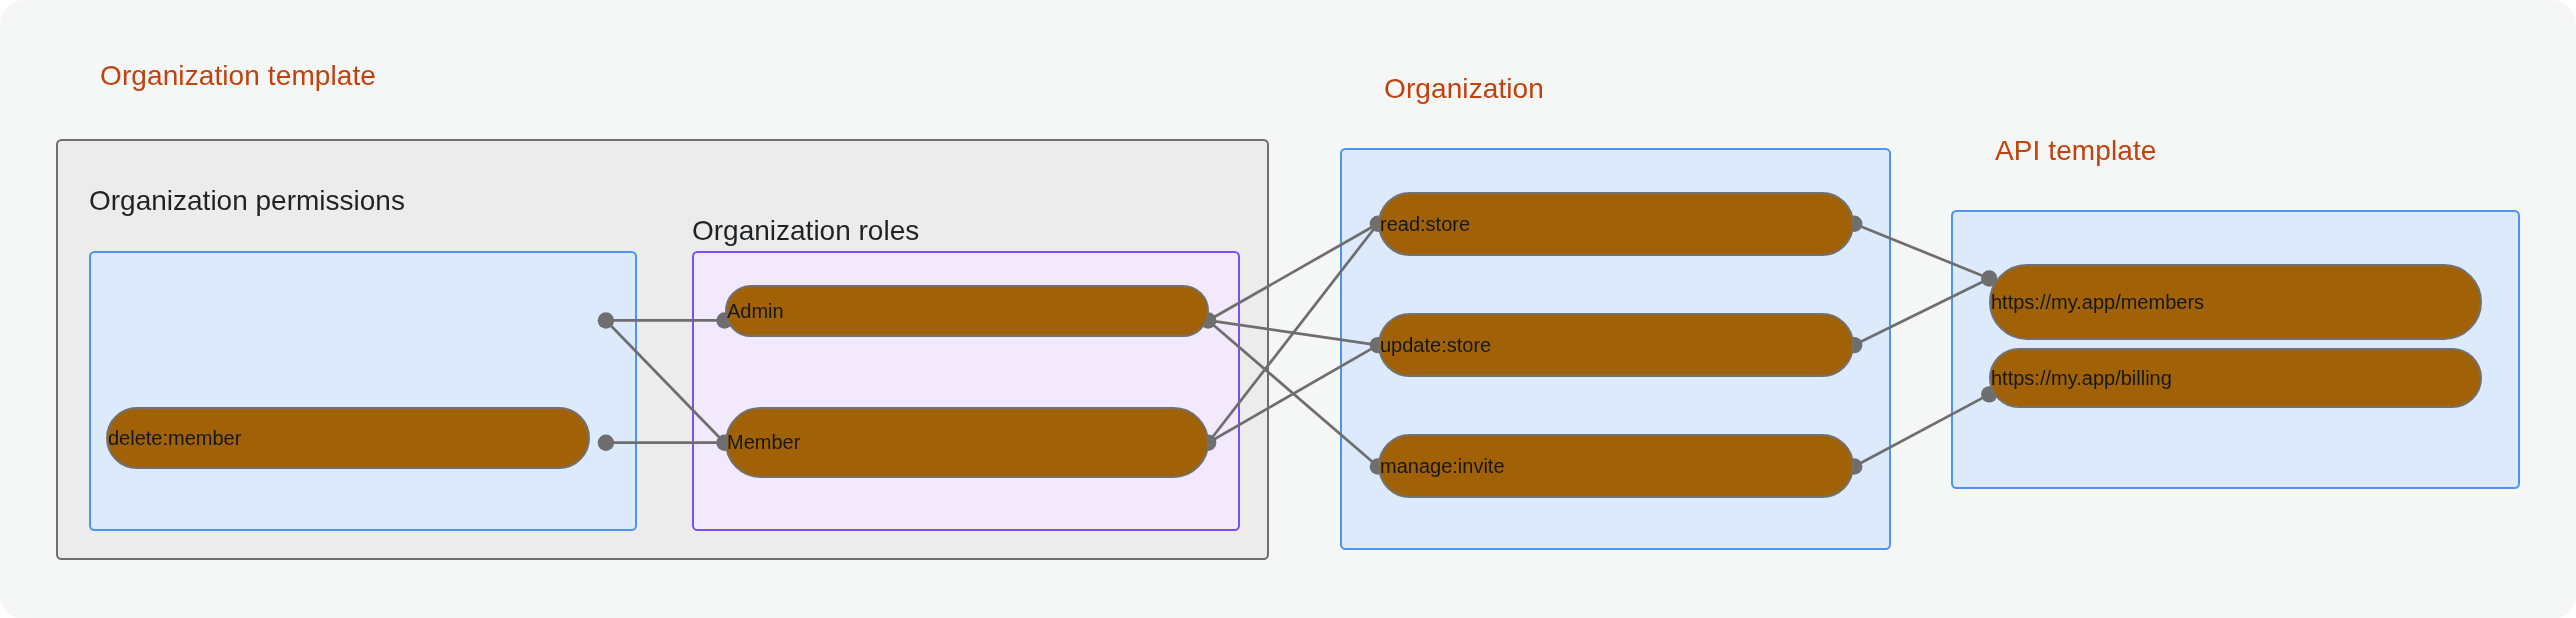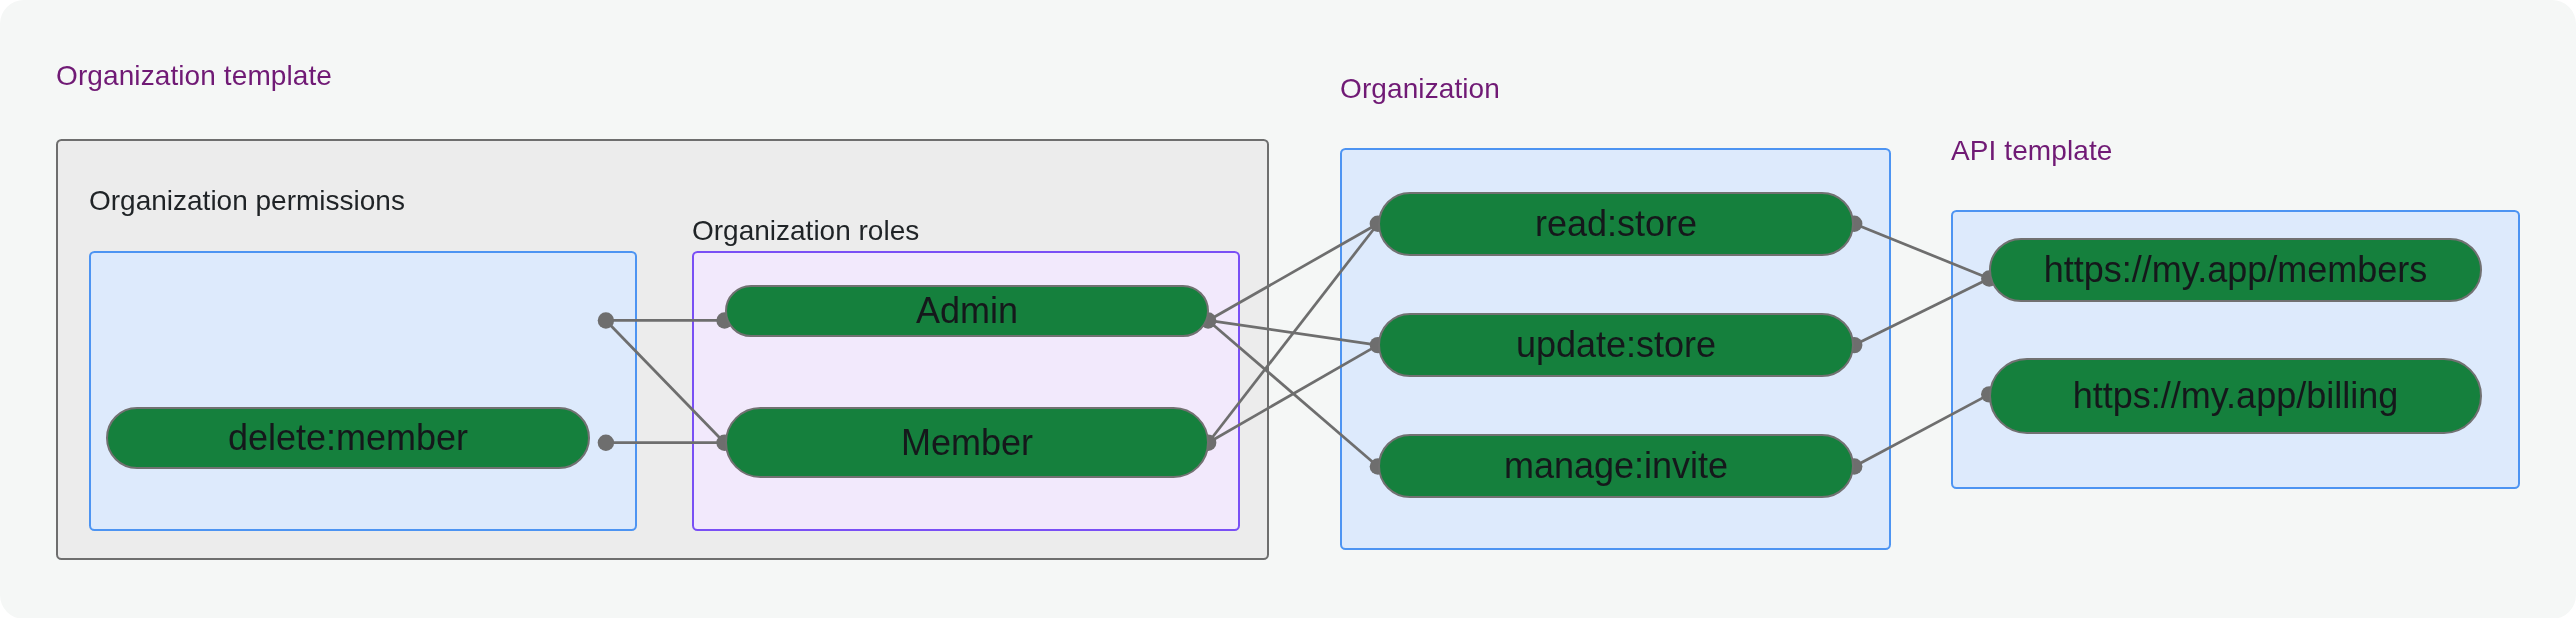--- a/index.html
+++ b/index.html
@@ -15,24 +15,25 @@
     border-radius: 24px;
     overflow: hidden;
     font-family: "Liberation Sans", sans-serif;
     -webkit-font-smoothing: antialiased;
   }
 
   
   .group-title {
     position: absolute;
     font-size: 28px;
-    color: #701a75;
+    color: #c2410c;
     letter-spacing: 0.1px;
     white-space: nowrap;
     line-height: 1;
+    margin-left: 44px;
   }
   .panel-title {
     position: absolute;
     font-size: 28px;
     color: #1f2326;
     white-space: nowrap;
     line-height: 1;
   }
 
   
@@ -51,27 +52,26 @@
   }
   .box-purple {
     background: #f2e9fc;
     border: 2.7px solid #7a4ff5;
   }
 
   
   .node {
     position: absolute;
     box-sizing: border-box;
-    background: #15803d;
+    background: #a16207;
     border: 2.7px solid #717171;
     border-radius: 912px;
     display: flex;
     align-items: center;
-    justify-content: center;
-    font-size: 36px;
+    font-size: 20px;
     color: #15181b;
     white-space: nowrap;
   }
 
   
   #edges {
     position: absolute;
     left: 0; top: 0;
     width: 2576px;
     height: 619px;
@@ -161,22 +161,22 @@
   </div>
 
   <div class="node" style="left:1378px; top:313px; width:476px; height:64px;">
     <span>update:store</span>
   </div>
 
   <div class="node" style="left:1378px; top:434px; width:476px; height:64px;">
     <span>manage:invite</span>
   </div>
 
-  <div class="node" style="left:1989px; top:238px; width:493px; height:64px;">
+  <div class="node" style="left:1989px; top:264px; width:493px; height:76px;">
     <span>https://my.app/members</span>
   </div>
 
-  <div class="node" style="left:1989px; top:358px; width:493px; height:76px;">
+  <div class="node" style="left:1989px; top:348px; width:493px; height:60px;">
     <span>https://my.app/billing</span>
   </div>
 
 </div>
 
 
 </body></html>

